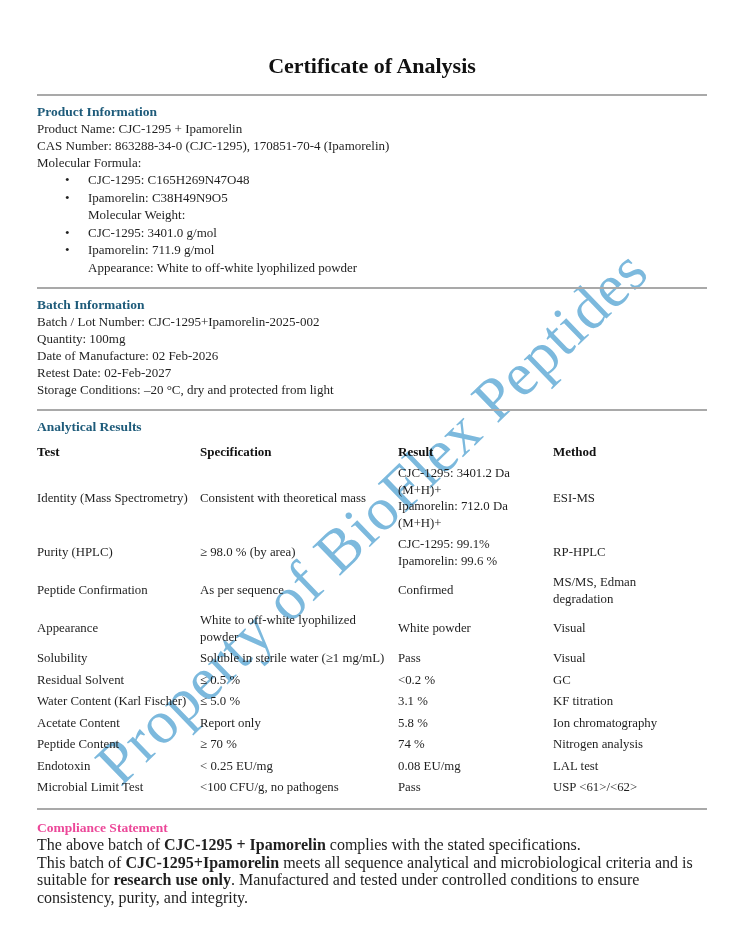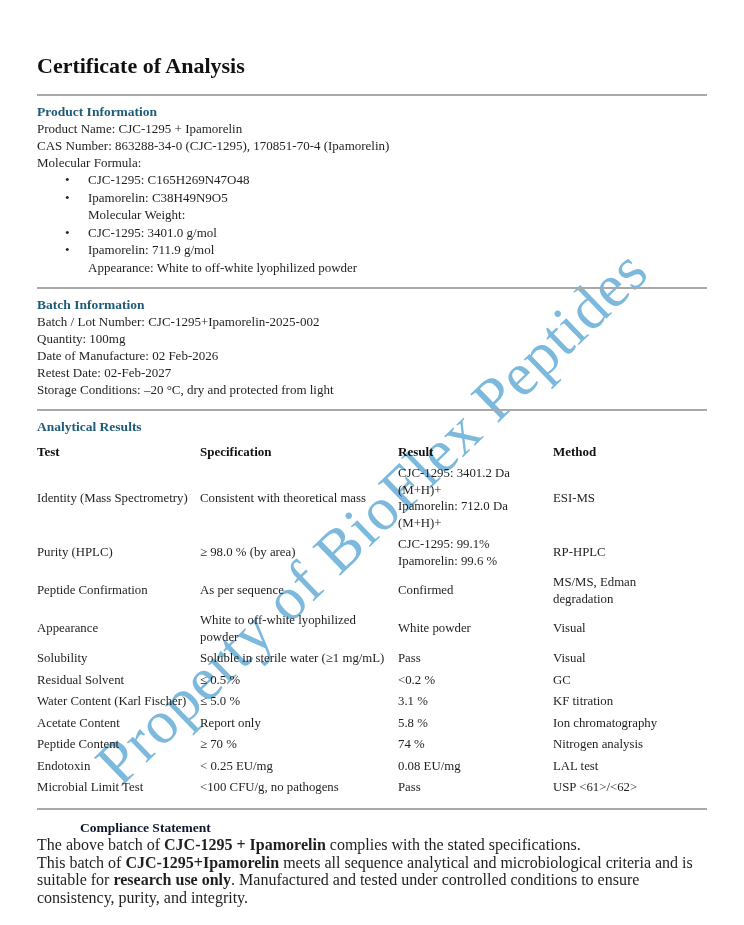--- a/index.html
+++ b/index.html
@@ -26,37 +26,38 @@
     user-select: none;
   }
   .content {
     position: relative;
     z-index: 2;
     padding: 53px 37px 0 37px;
   }
   .doc-title {
     font-size: 22px;
     font-weight: bold;
+    text-align: center;
     line-height: 26px;
     margin: 0;
     color: #111;
   }
   .divider {
     height: 0;
     border-top: 2px solid #a9a9a9;
     margin-top: 15px;
   }
   .sec-heading {
     font-size: 13.5px;
     font-weight: bold;
     color: #1e5b7a;
     margin: 7px 0 0 0;
     line-height: 17px;
   }
-  .sec-heading.black { color: #0f172a; margin-left: 43px; }
+  .sec-heading.black { color: #ec4899; }
   .info-line {
     font-size: 13px;
     line-height: 17px;
   }
   .bullet-list { margin: 0; }
   .bullet-item {
     position: relative;
     padding-left: 51px;
     font-size: 13px;
     line-height: 17.5px;

